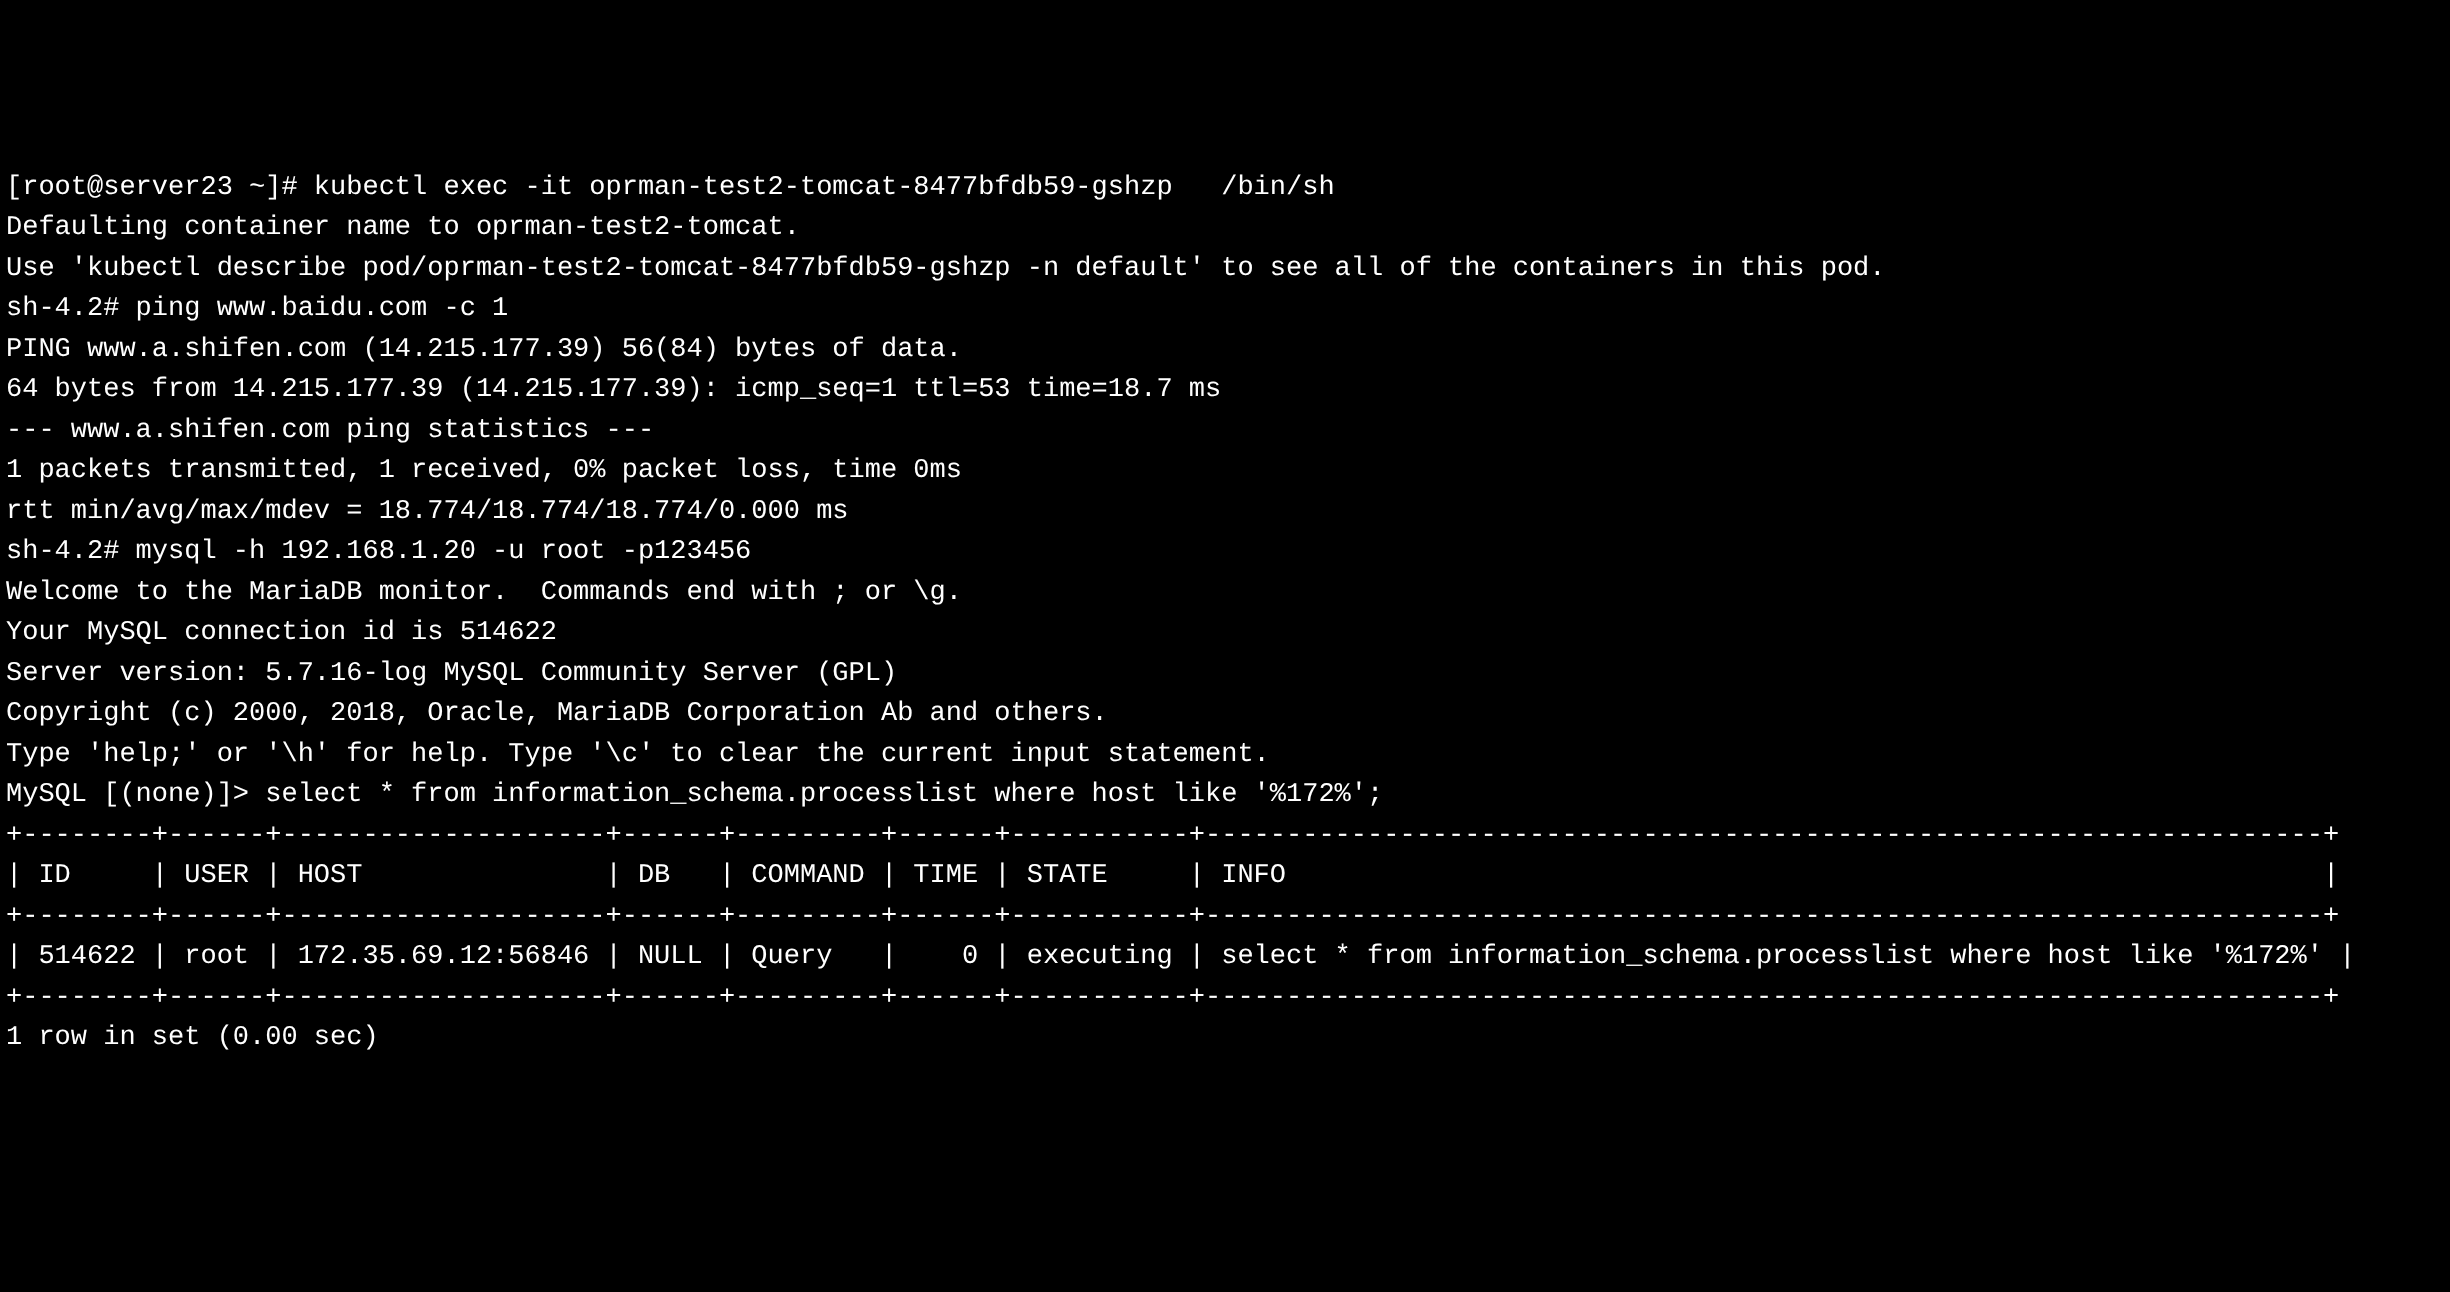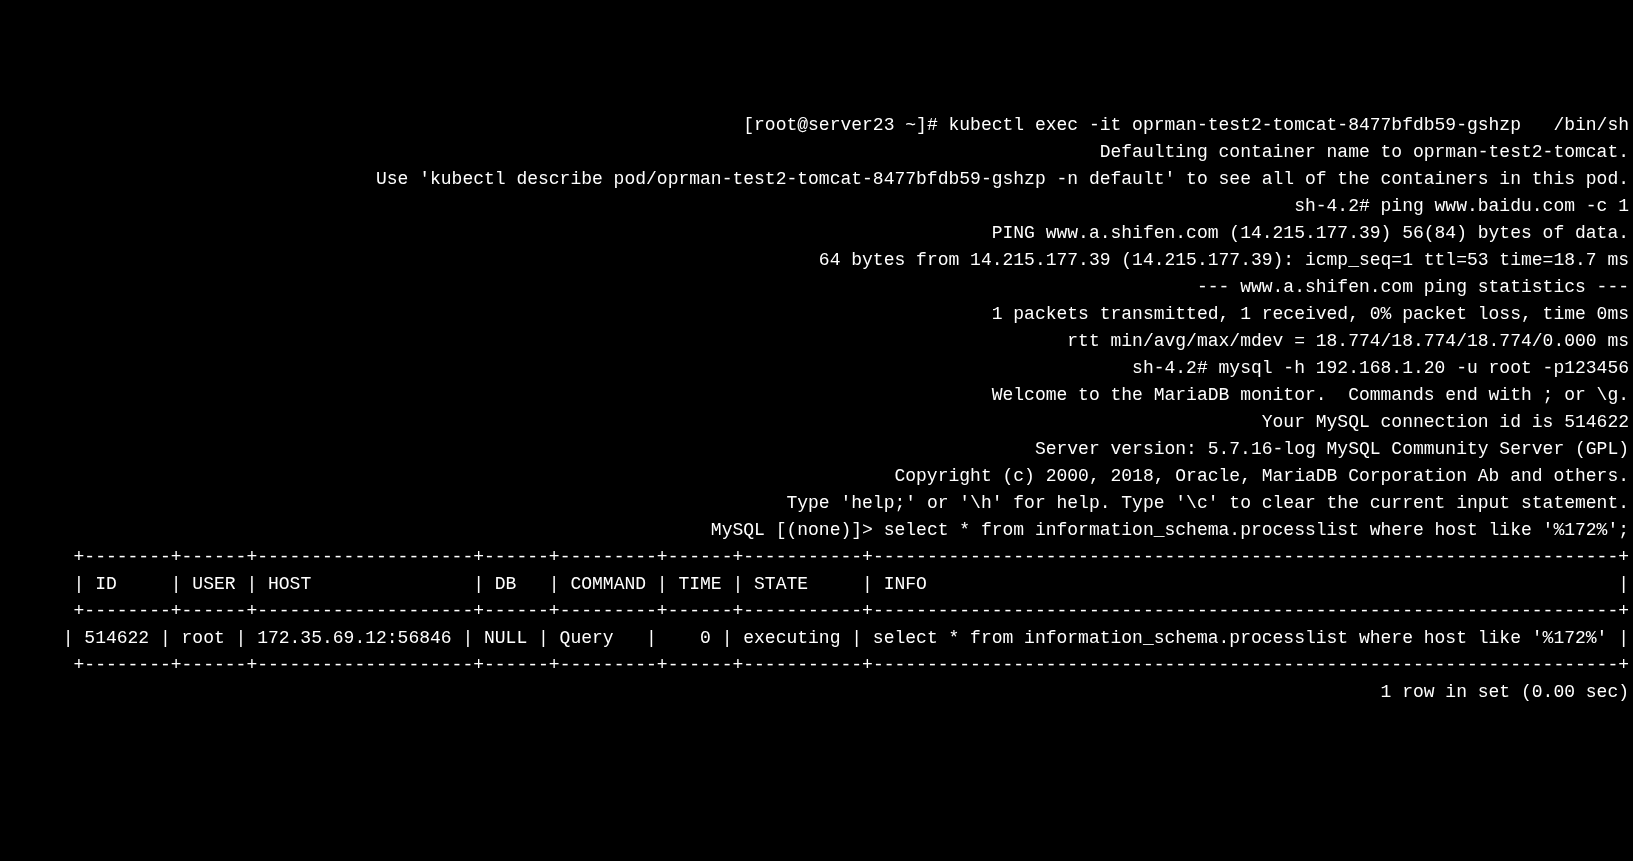--- a/index.html
+++ b/index.html
@@ -12,21 +12,20 @@
       color: #ffffff;
       font-family: 'Consolas', 'Monaco', 'Courier New', monospace;
       font-size: 18px;
       line-height: 1.5;
       padding: 4px;
       white-space: pre-wrap;
       word-break: break-all;
     }
     .terminal-line {
       display: block;
-      text-align: right;
     }
   </style>
 </head>
 <body>
 
 
 
 <div><span class="terminal-line">[root@server23 ~]# kubectl exec -it oprman-test2-tomcat-8477bfdb59-gshzp   /bin/sh</span><span class="terminal-line">Defaulting container name to oprman-test2-tomcat.</span><span class="terminal-line">Use 'kubectl describe pod/oprman-test2-tomcat-8477bfdb59-gshzp -n default' to see all of the containers in this pod.</span><span class="terminal-line">sh-4.2# ping www.baidu.com -c 1</span><span class="terminal-line">PING www.a.shifen.com (14.215.177.39) 56(84) bytes of data.</span><span class="terminal-line">64 bytes from 14.215.177.39 (14.215.177.39): icmp_seq=1 ttl=53 time=18.7 ms</span><span class="terminal-line"></span><span class="terminal-line">--- www.a.shifen.com ping statistics ---</span><span class="terminal-line">1 packets transmitted, 1 received, 0% packet loss, time 0ms</span><span class="terminal-line">rtt min/avg/max/mdev = 18.774/18.774/18.774/0.000 ms</span><span class="terminal-line">sh-4.2# mysql -h 192.168.1.20 -u root -p123456</span><span class="terminal-line">Welcome to the MariaDB monitor.  Commands end with ; or \g.</span><span class="terminal-line">Your MySQL connection id is 514622</span><span class="terminal-line">Server version: 5.7.16-log MySQL Community Server (GPL)</span><span class="terminal-line"></span><span class="terminal-line">Copyright (c) 2000, 2018, Oracle, MariaDB Corporation Ab and others.</span><span class="terminal-line"></span><span class="terminal-line">Type 'help;' or '\h' for help. Type '\c' to clear the current input statement.</span><span class="terminal-line"></span><span class="terminal-line">MySQL [(none)]&gt; select * from information_schema.processlist where host like '%172%';</span><span class="terminal-line">+--------+------+--------------------+------+---------+------+-----------+---------------------------------------------------------------------+</span><span class="terminal-line">| ID     | USER | HOST               | DB   | COMMAND | TIME | STATE     | INFO                                                                |</span><span class="terminal-line">+--------+------+--------------------+------+---------+------+-----------+---------------------------------------------------------------------+</span><span class="terminal-line">| 514622 | root | 172.35.69.12:56846 | NULL | Query   |    0 | executing | select * from information_schema.processlist where host like '%172%' |</span><span class="terminal-line">+--------+------+--------------------+------+---------+------+-----------+---------------------------------------------------------------------+</span><span class="terminal-line">1 row in set (0.00 sec)</span></div>
 
 

